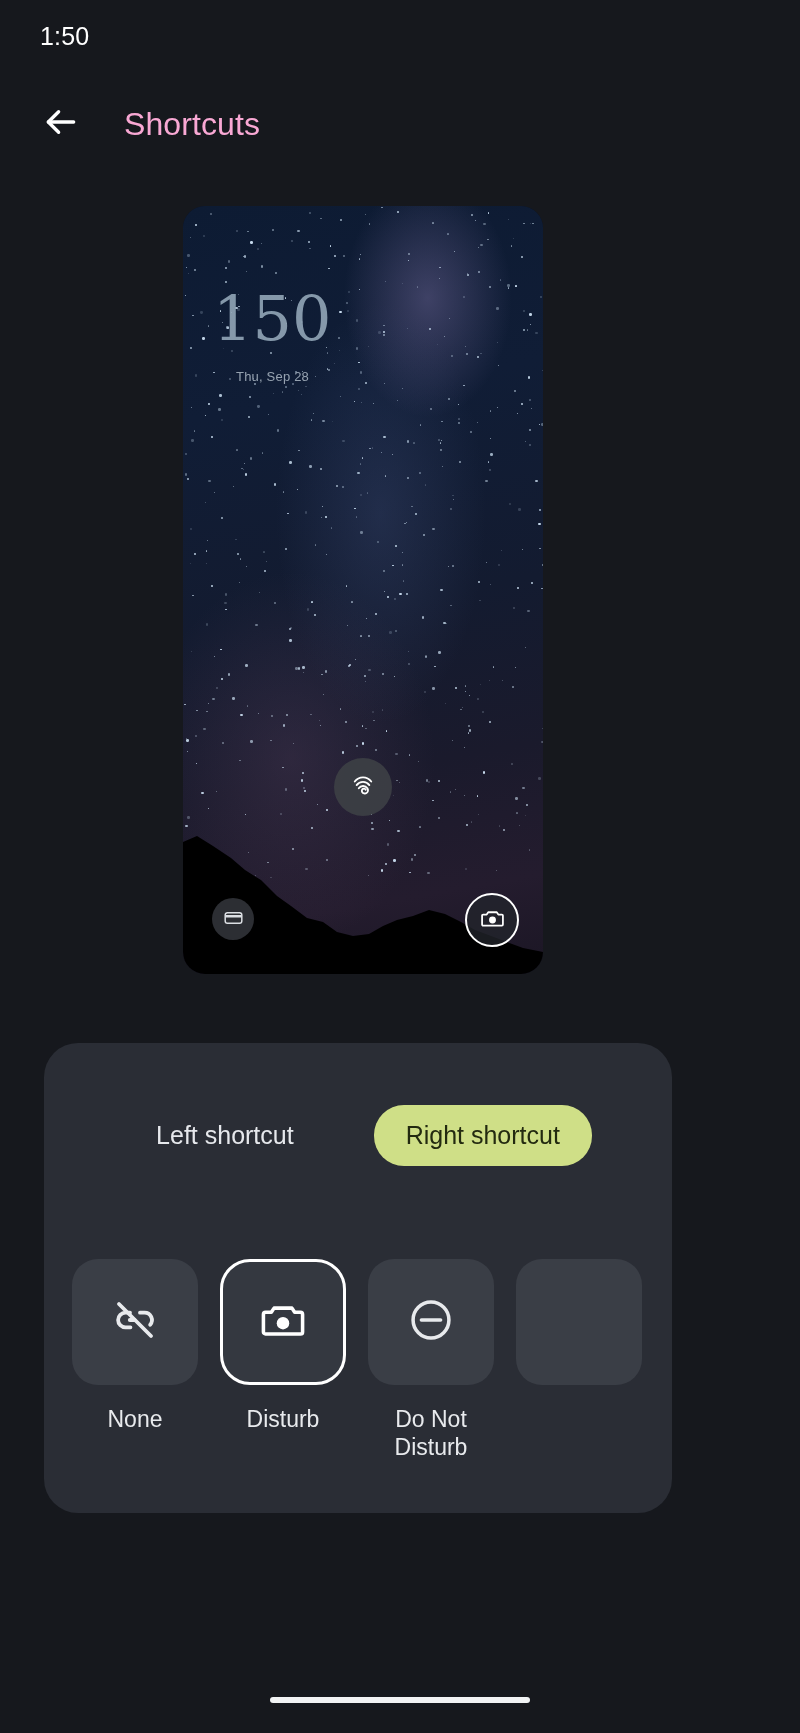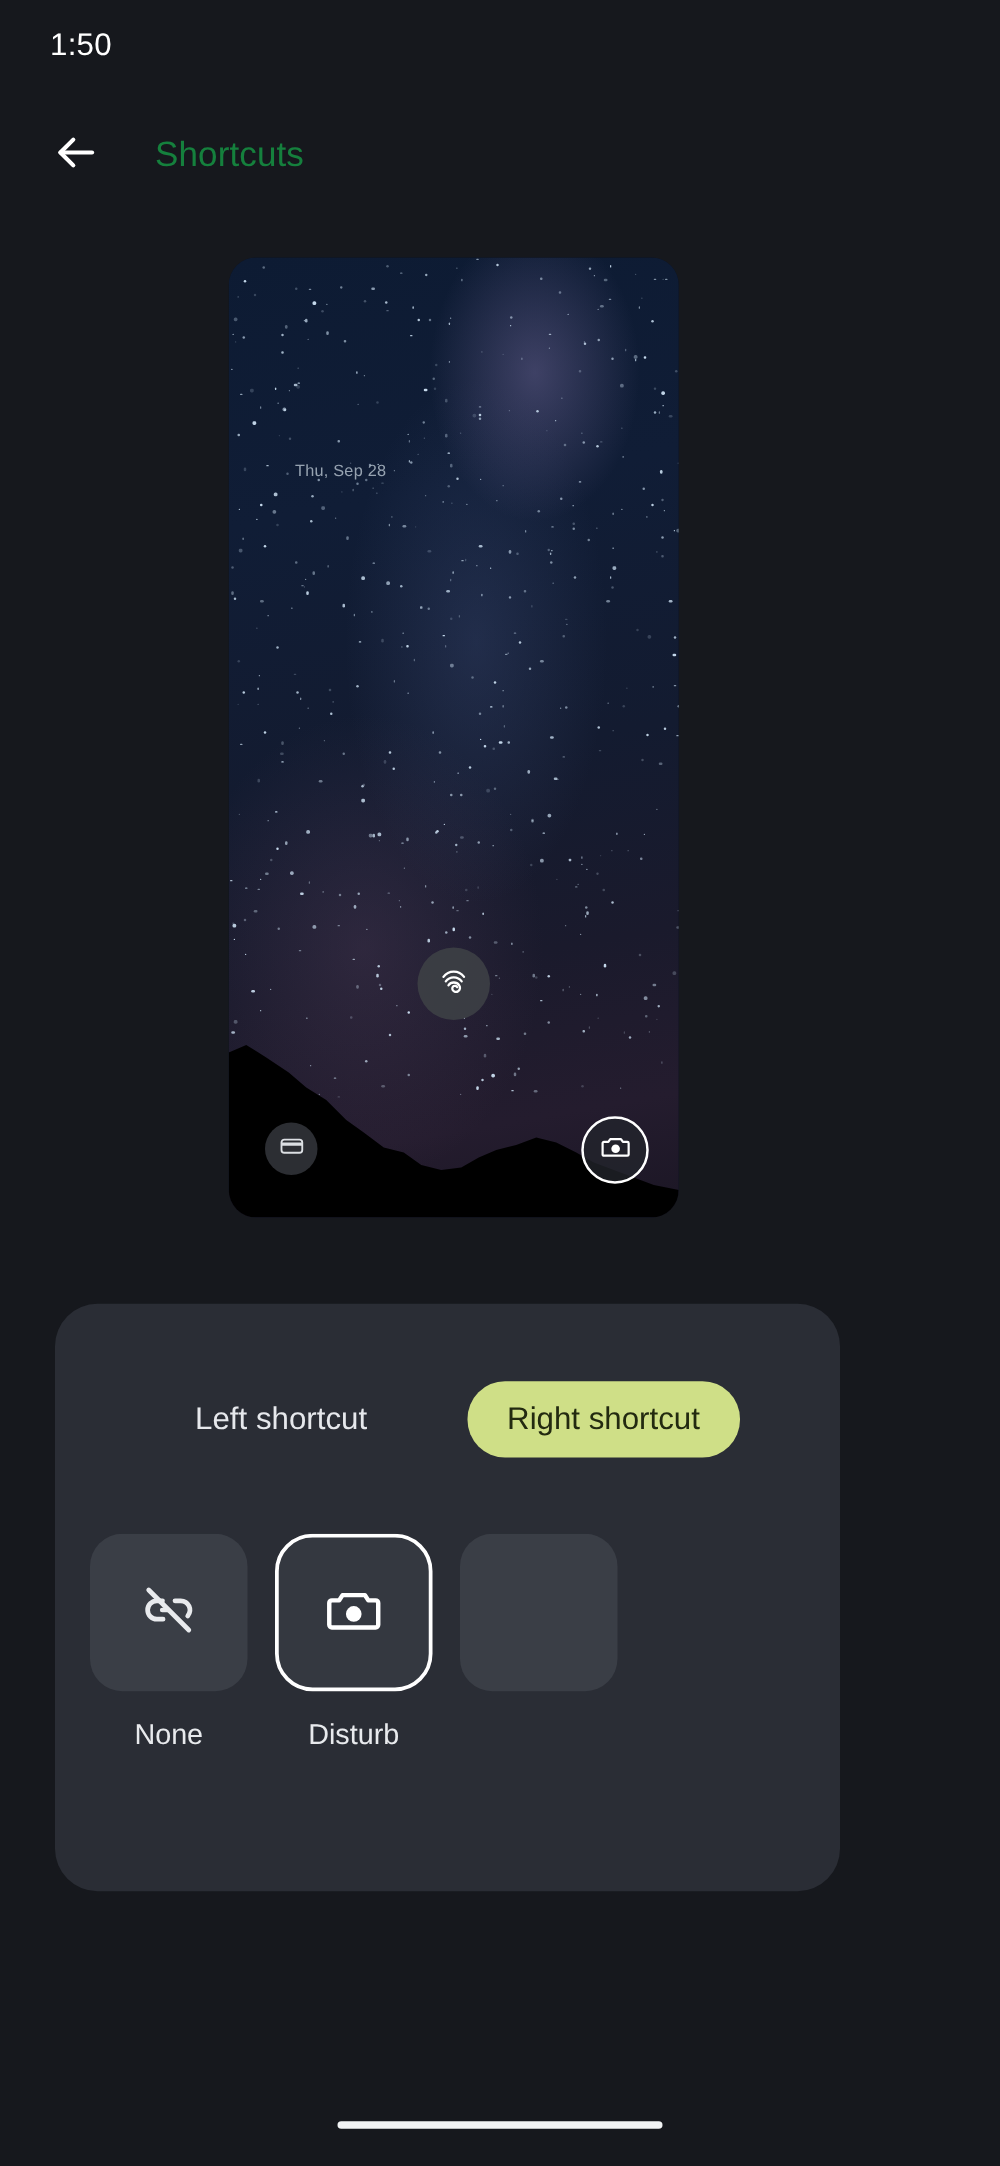--- a/index.html
+++ b/index.html
@@ -25,21 +25,21 @@
   
   .appbar{
     position:absolute; top:86px; left:0; width:800px; height:76px;
     display:flex; align-items:center; padding-left:30px;
   }
   .back-btn{
     width:62px; height:62px; display:flex; align-items:center; justify-content:center;
     cursor:pointer; border-radius:50%;
   }
   .appbar-title{
-    font-size:28px; font-weight:400; color:#15803d; margin-left:32px; letter-spacing:.1px;
+    font-size:32px; font-weight:400; color:#f9a8d4; margin-left:32px; letter-spacing:.1px;
   }
 
   
   .preview-wrap{
     position:absolute; top:206px; left:183px; width:360px; height:768px;
   }
   .preview{
     position:relative; width:360px; height:768px; border-radius:22px; overflow:hidden;
     background:#0b1020;
   }
@@ -99,21 +99,21 @@
     position:absolute; top:62px; left:0; width:100%;
     display:flex; align-items:center; justify-content:center; gap:48px;
   }
   .tab{
     font-size:25px; padding:16px 32px; border-radius:30px; cursor:pointer;
     color:#e6e8ec; background:transparent; white-space:nowrap;
   }
   .tab.selected{ background:#cfdf87; color:#232a10; }
 
   .tiles{
-    position:absolute; top:184px; left:28px; right:0;
+    position:absolute; top:216px; left:28px; right:0;
     display:flex; gap:22px; overflow:hidden;
   }
   .tile-col{ width:126px; flex:0 0 126px; display:flex; flex-direction:column; align-items:center; }
   .tile{
     width:126px; height:126px; border-radius:26px; background:#3a3e46;
     display:flex; align-items:center; justify-content:center; cursor:pointer;
     position:relative;
   }
   .tile.selected{
     border:3px solid #ffffff; border-radius:30px; background:#343840;
@@ -672,20 +672,23 @@
         <i style="left:47.98%;top:70.18%;width:2.53px;height:2.53px;opacity:0.70"></i>
         <i style="left:36.61%;top:44.07%;width:1.12px;height:1.12px;opacity:0.46"></i>
         <i style="left:95.04%;top:79.26%;width:1.13px;height:1.13px;opacity:0.21"></i>
         <i style="left:48.76%;top:10.80%;width:1.54px;height:1.54px;opacity:0.86"></i>
       </div>
 
     <svg class="mountain" viewBox="0 0 360 190" preserveAspectRatio="none">
       <path d="M0 58 L14 52 L30 62 L48 74 L62 86 L78 96 L94 112 L108 122 L124 134 L140 138 L154 148 L170 152 L186 150 L200 142 L214 136 L230 132 L246 126 L262 130 L278 138 L292 146 L308 152 L324 158 L340 164 L360 168 L360 190 L0 190 Z" fill="#000000"></path>
     </svg>
 
+    <div class="pv-clock">
+      <span>1</span><span>50</span>
+    </div>
     <div class="pv-date">Thu, Sep 28</div>
 
     <div class="pv-fp">
       <span>
         <svg width="30" height="30" viewBox="0 0 24 24" fill="none" stroke="#ffffff" stroke-width="1.45" stroke-linecap="round">
           <path d="M5.4 9.2a8.2 8.2 0 0 1 13.2 0"></path>
           <path d="M6.9 12.1a6.3 6.3 0 0 1 10.2 0"></path>
           <path d="M8.6 14.6a4.2 4.2 0 0 1 6.9 0c.9 1.3.6 3-.7 3.8-1.2.8-2.8.4-3.5-.8-.5-.9-.2-2 .7-2.5.8-.4 1.8-.1 2.2.7"></path>
         </svg>
       </span>
@@ -740,20 +743,32 @@
           <svg width="50" height="50" viewBox="0 0 24 24" fill="none" stroke="#ffffff" stroke-width="1.7" stroke-linejoin="round">
             <path d="M3.6 8.3h2.8l1.3-2h8.6l1.3 2h2.8a1 1 0 0 1 1 1v8.4a1 1 0 0 1-1 1H3.6a1 1 0 0 1-1-1V9.3a1 1 0 0 1 1-1z"></path>
             <circle cx="12" cy="13.5" r="3" fill="#ffffff" stroke="none"></circle>
           </svg>
         </span>
       </div>
       <div class="tile-label">Disturb</div>
     </div>
 
 
+    <div class="tile-col">
+      <div class="tile">
+        <span>
+          <svg width="50" height="50" viewBox="0 0 24 24" fill="none" stroke="#e8eaed" stroke-width="1.7" stroke-linecap="round">
+            <circle cx="12" cy="12" r="8.6"></circle>
+            <line x1="7.4" y1="12" x2="16.6" y2="12"></line>
+          </svg>
+        </span>
+      </div>
+      <div class="tile-label">Do Not
+Disturb</div>
+    </div>
 
     <div class="tile-col">
       <div class="tile">
         
       </div>
 
     </div>
 
   </div>
 </div>

